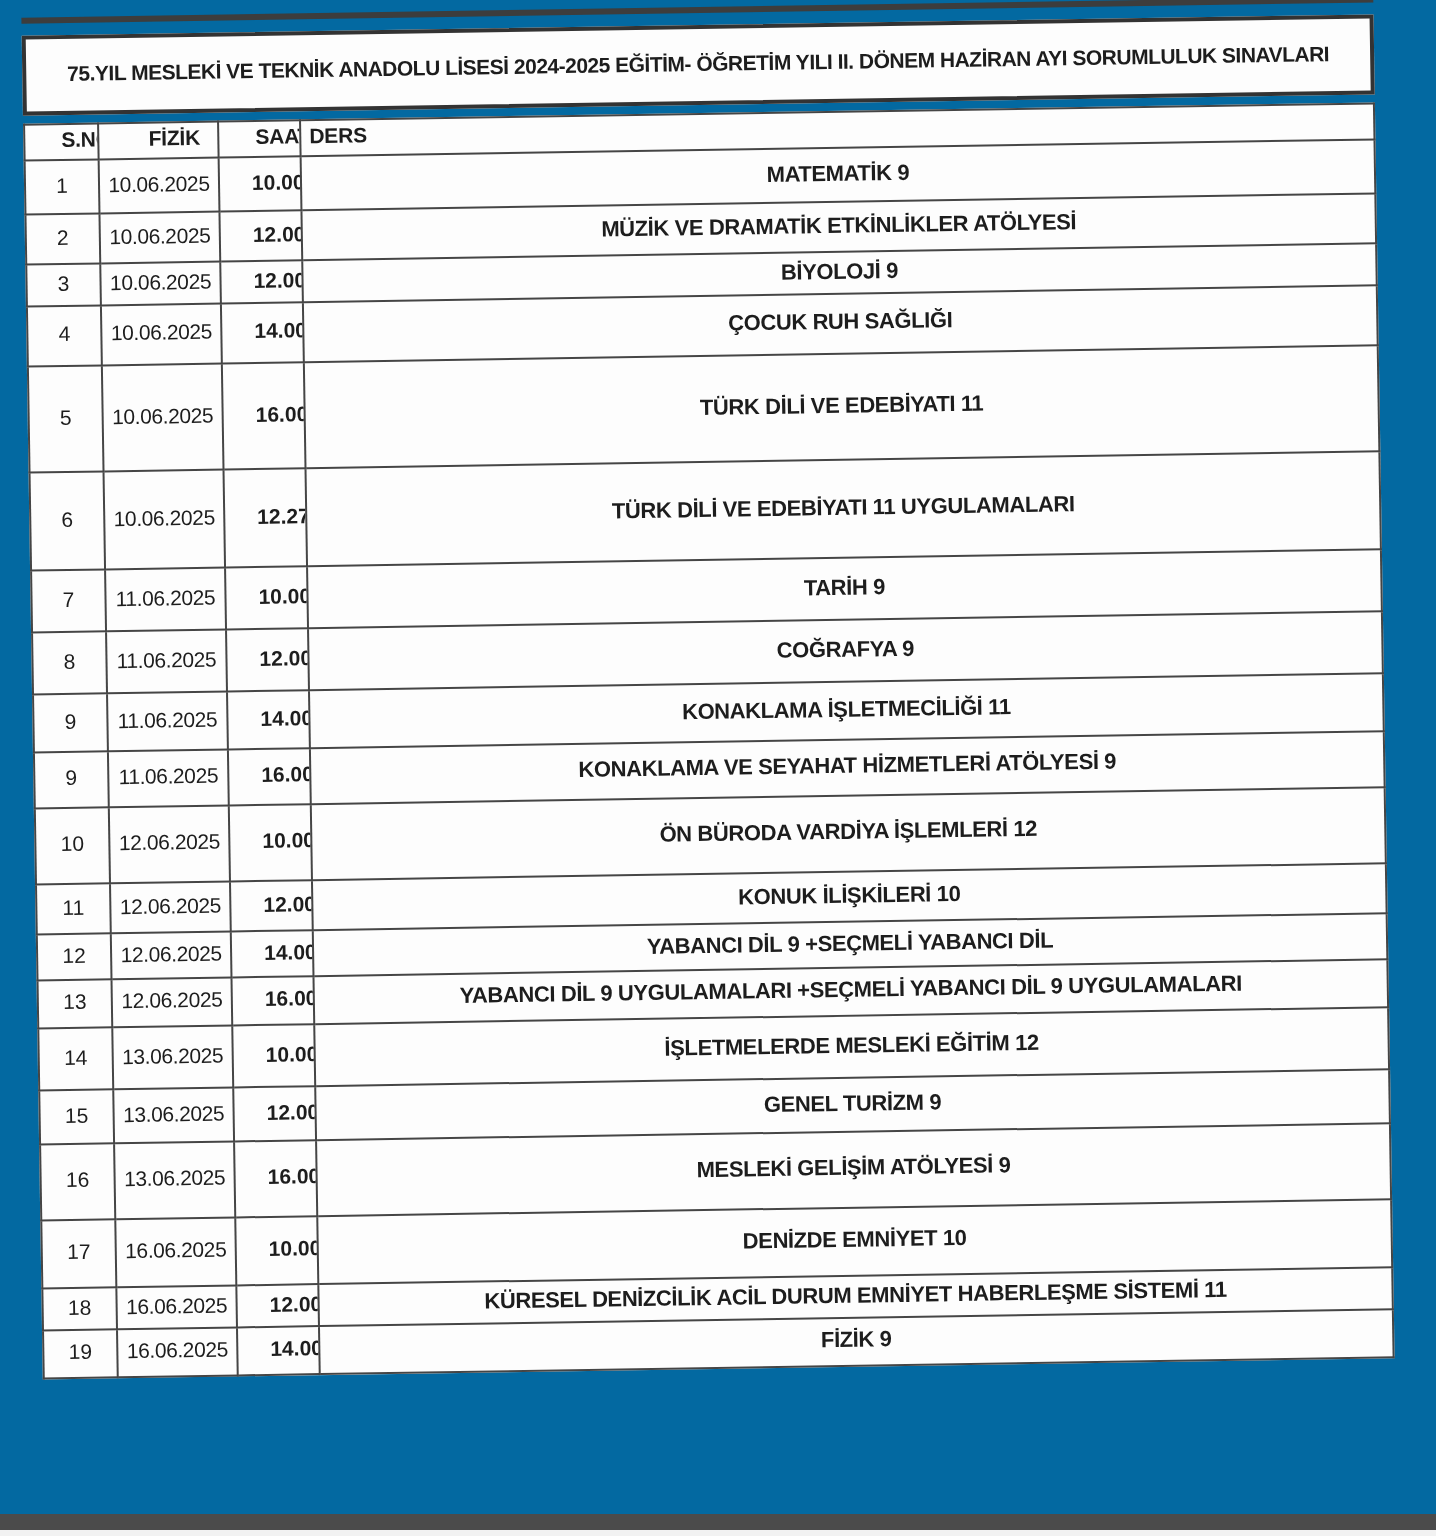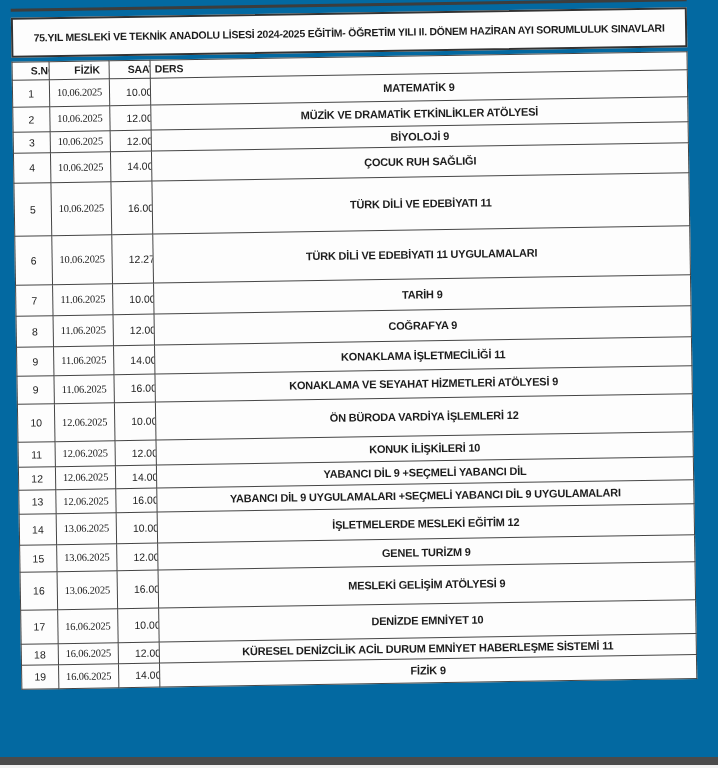--- a/index.html
+++ b/index.html
@@ -67,22 +67,22 @@
   .exam-table th.ders {
     text-align: left;
     padding-left: 4px;
   }
   .exam-table td {
     font-size: 10.5px;
     text-align: center;
     vertical-align: middle;
   }
   .exam-table td.sno  { font-weight: 400; }
-  .exam-table td.date { font-weight: 400; letter-spacing: -0.2px; font-family: Liberation Serif, serif; }
-  .exam-table td.time { font-weight: 400; padding-left: 16px; }
+  .exam-table td.date { font-weight: 400; letter-spacing: -0.2px; }
+  .exam-table td.time { font-weight: 700; padding-left: 16px; }
   .exam-table td.course {
     font-weight: 700;
     font-size: 11px;
     letter-spacing: -0.2px;
   }
   
   .bottom-bar {
     position: absolute;
     left: 0; right: 0;
     top: 757px;

